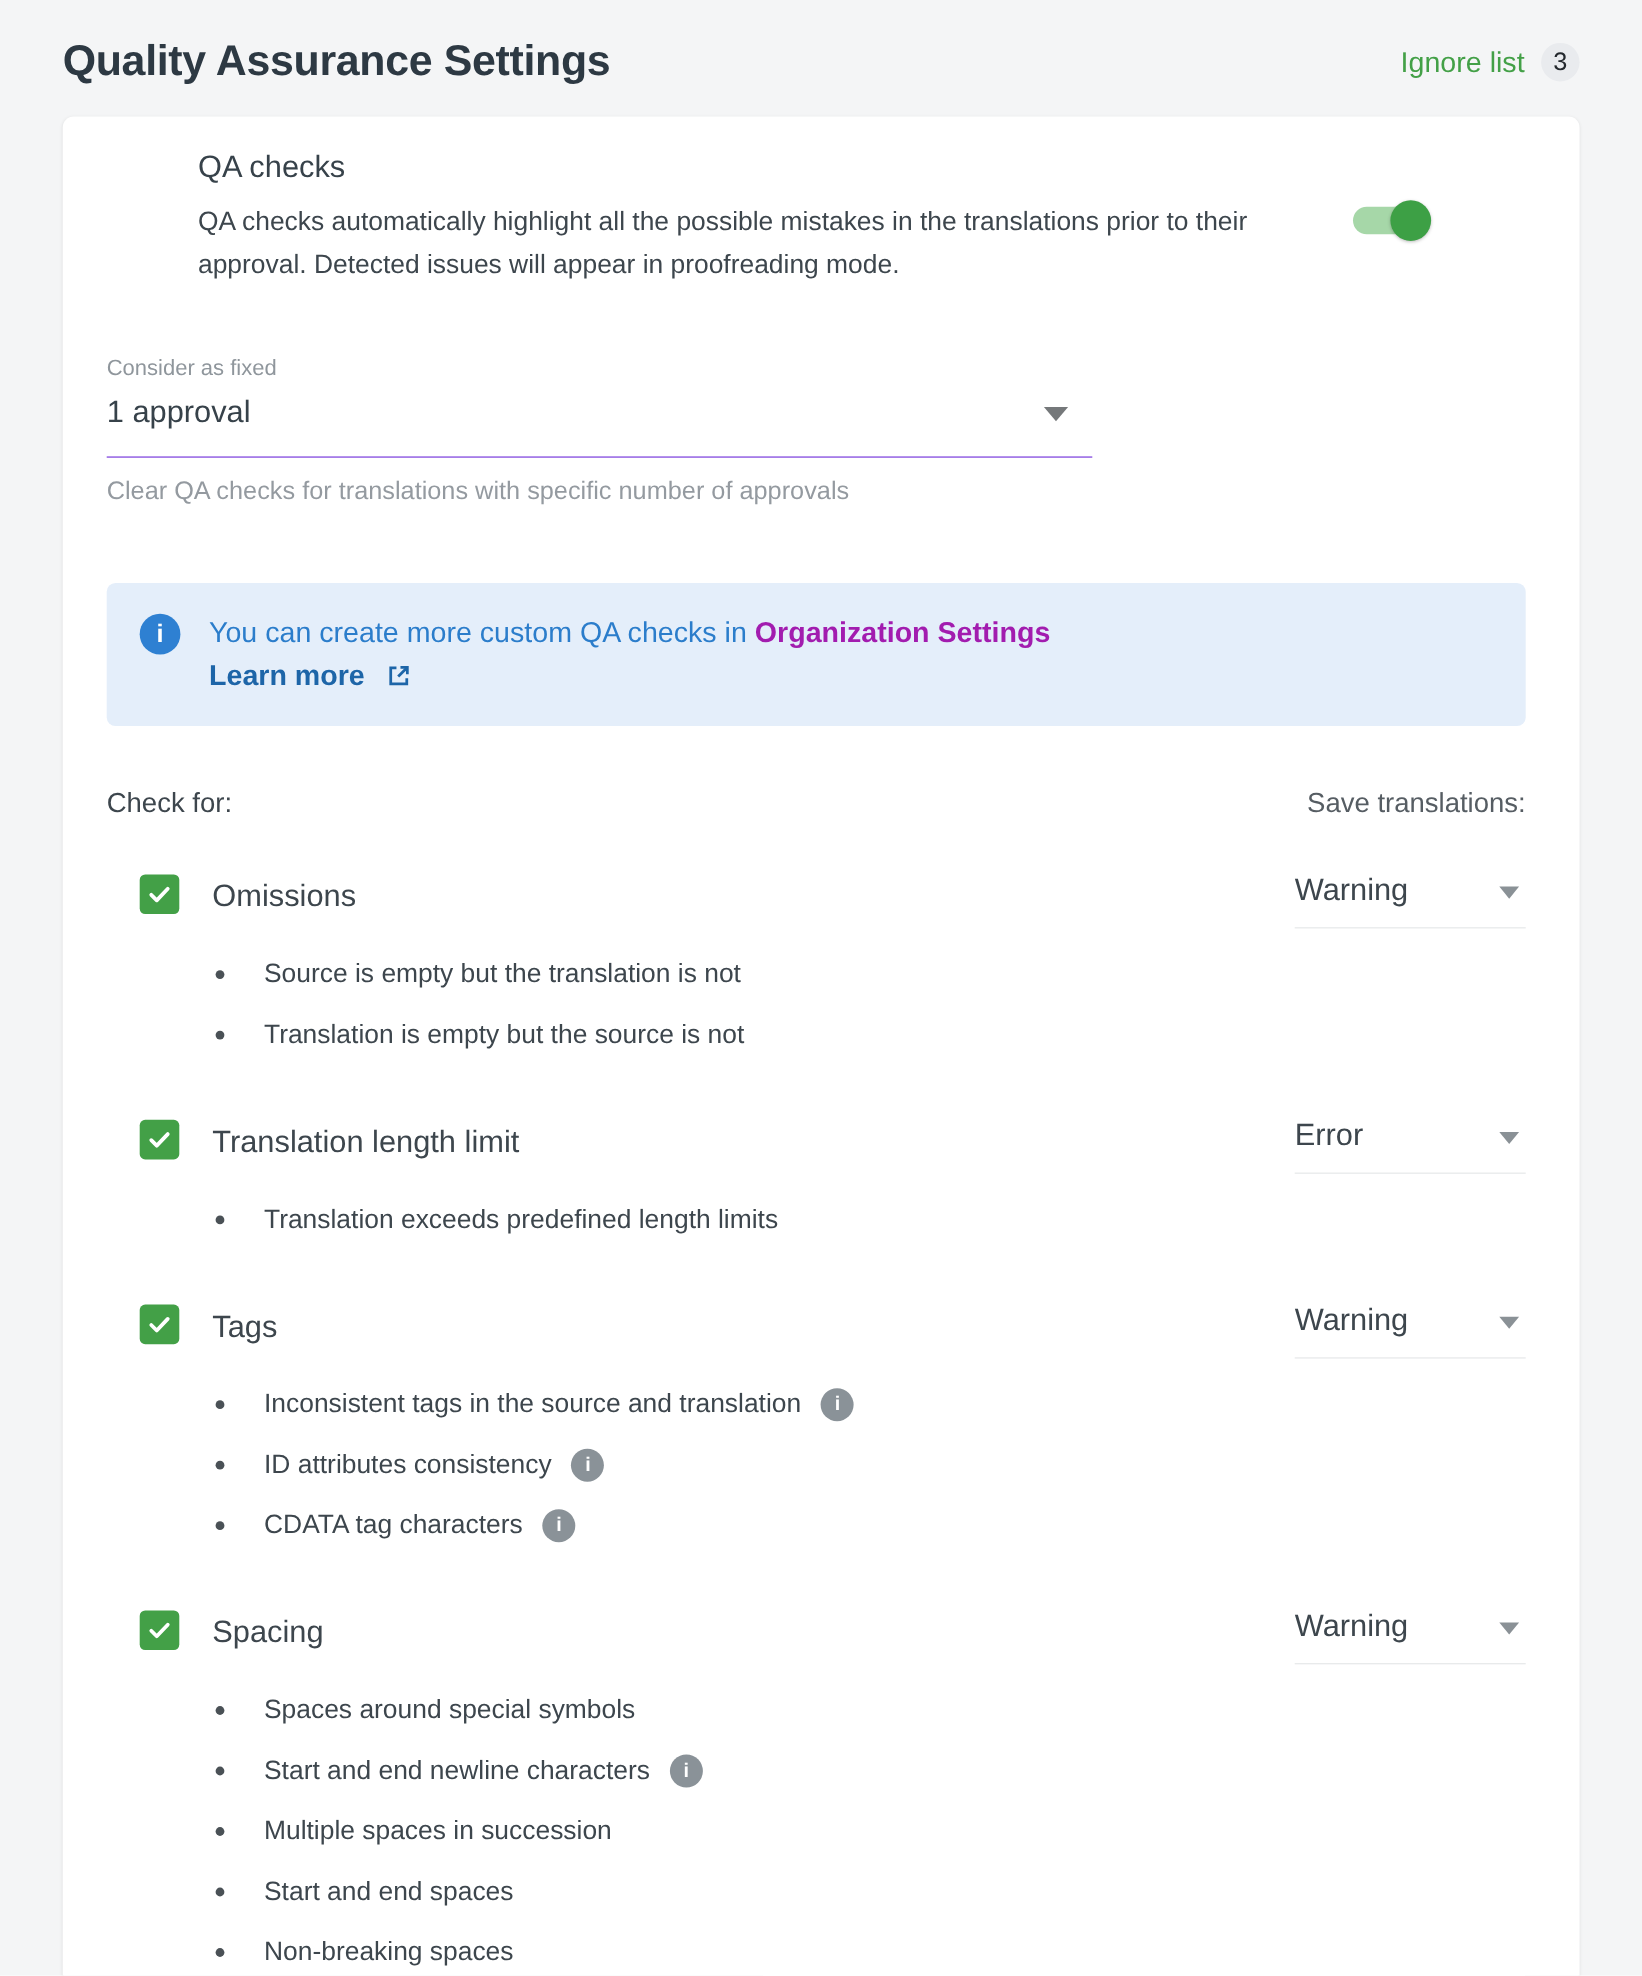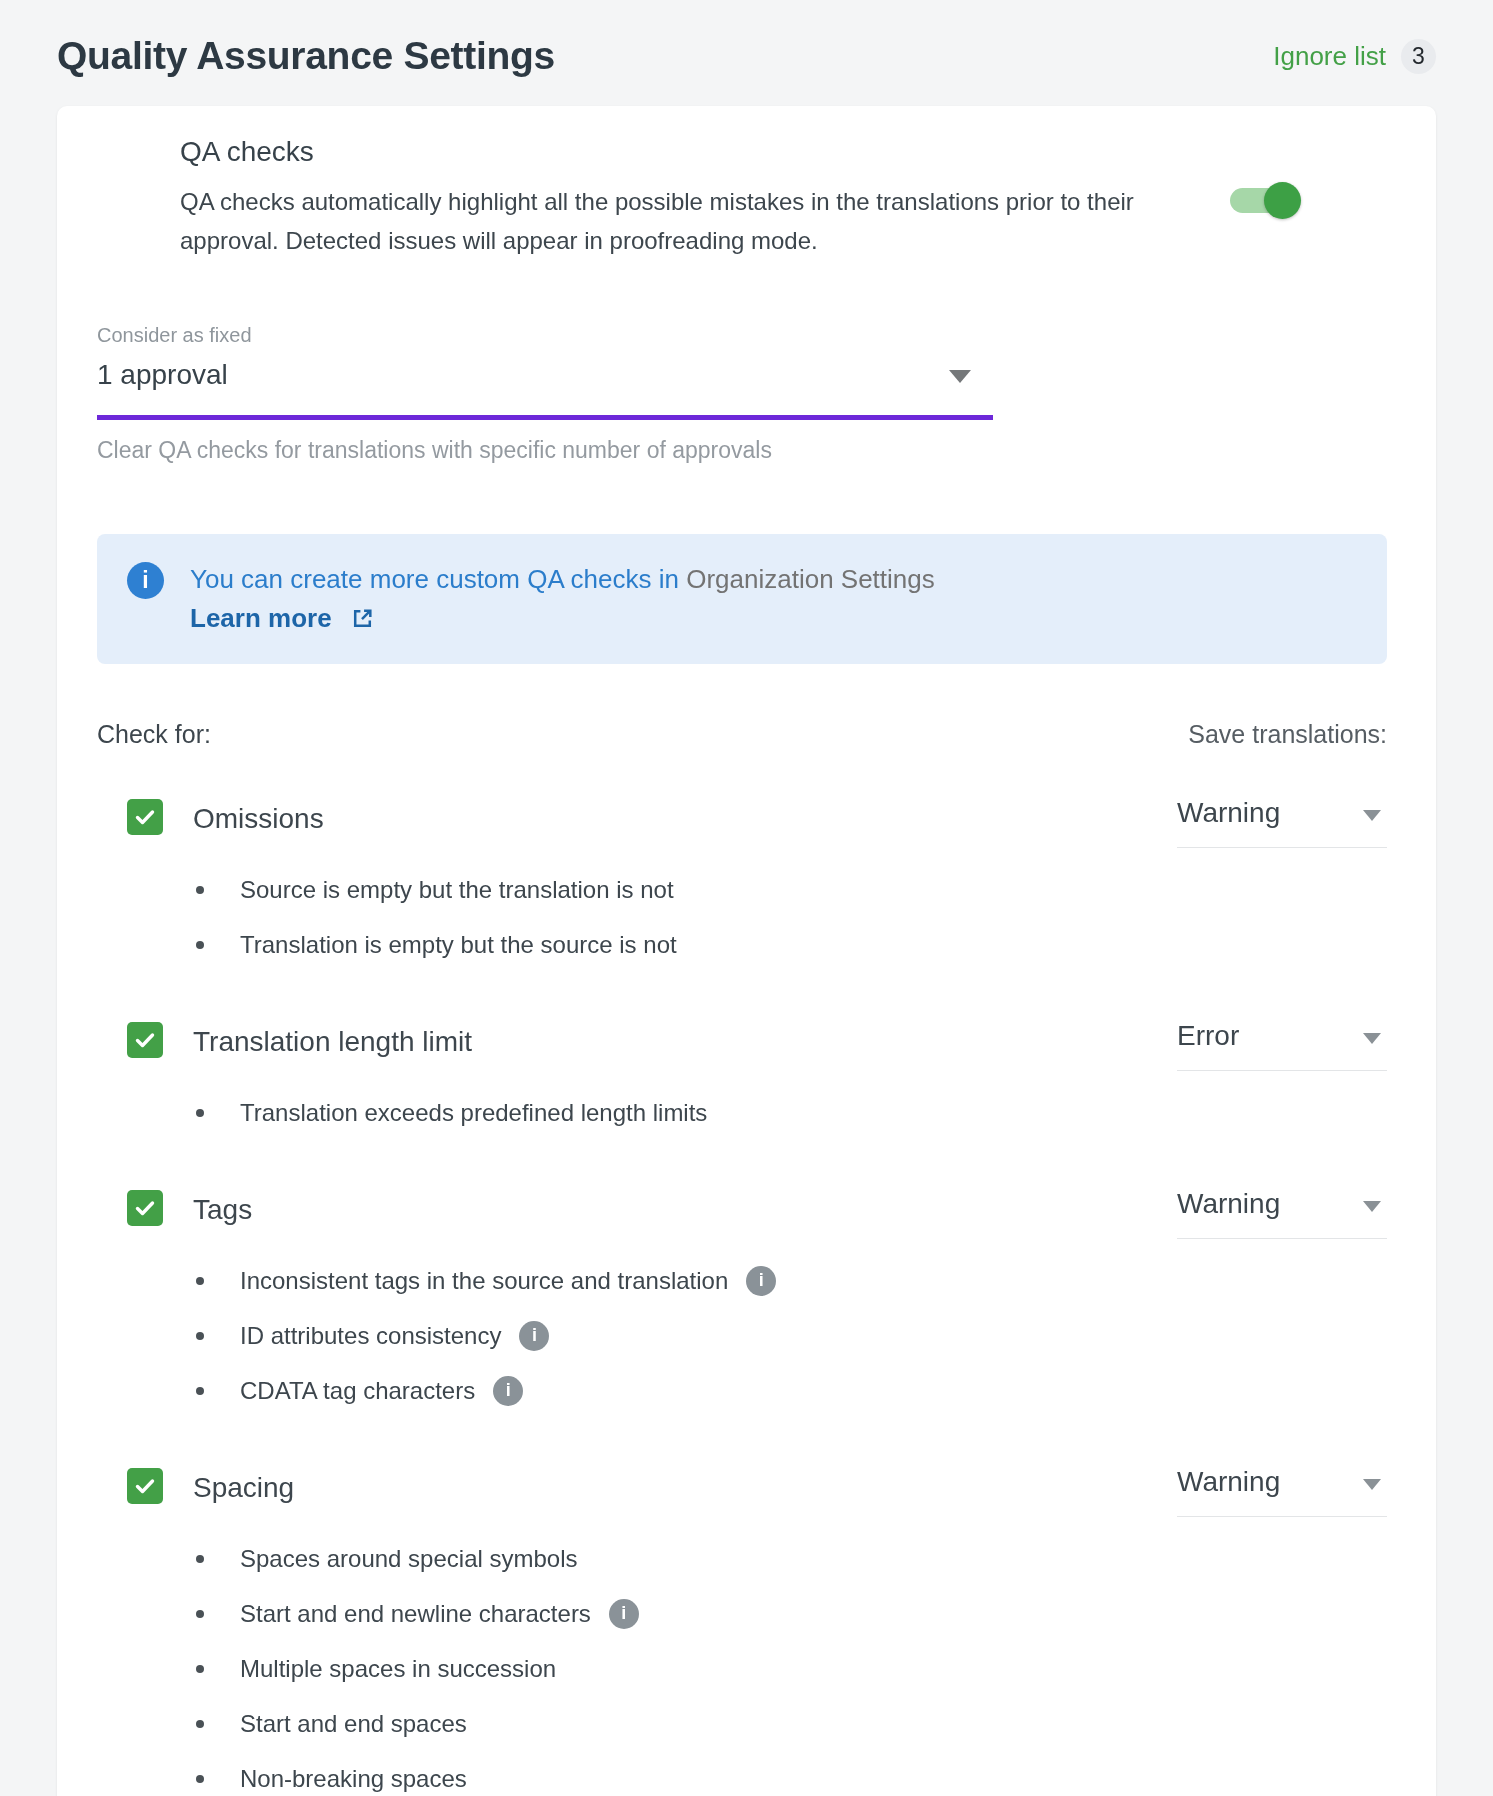--- a/index.html
+++ b/index.html
@@ -34,35 +34,35 @@
             cursor:pointer; flex-shrink:0; }
   .toggle-track { position:absolute; left:0; top:6px; width:64px; height:25px;
                   border-radius:13px; background:#a6d7a8; }
   .toggle-knob { position:absolute; right:-7px; top:0; width:37px; height:37px; border-radius:50%;
                  background:#3da045; box-shadow:0 1px 3px rgba(0,0,0,0.25); }
 
   
   .consider { margin-top:64px; width:896px; }
   .consider-label { font-size:20px; color:#8f969c; }
   .select-line { position:relative; margin-top:12px; padding-bottom:24px;
-                 border-bottom:5px solid #6d28d9; cursor:pointer; }
+                 border-bottom:1px solid #6d28d9; cursor:pointer; }
   .select-value { font-size:28px; color:#37424a; }
   .caret-lg { position:absolute; right:22px; top:11px; width:0; height:0;
               border-left:11px solid transparent; border-right:11px solid transparent;
               border-top:13px solid #75787a; }
   .helper { margin-top:17px; font-size:23px; color:#949aa0; }
 
   
   .banner { margin-top:70px; background:#e4eefa; border-radius:8px;
             padding:26px 30px; display:flex; align-items:flex-start; gap:26px; }
   .info-badge { width:37px; height:37px; border-radius:50%; background:#2e80d2; color:#fff;
                 display:flex; align-items:center; justify-content:center;
                 font-size:23px; font-weight:700; margin-top:2px; flex-shrink:0; }
   .banner-body { font-size:26px; line-height:39px; color:#2b7dcb; }
-  .banner-bold { color:#737373; font-weight:400; }
+  .banner-bold { color:#a21caf; font-weight:700; }
   .learn-more { color:#1d65a8; font-weight:700; display:inline-flex; align-items:center;
                 gap:18px; cursor:pointer; }
   .ext-icon svg { display:block; }
 
   
   .table-headers { display:flex; justify-content:space-between; margin-top:56px; }
   .th-left { font-size:25px; color:#3d464d; }
   .th-right { font-size:25px; color:#565d63; }
 
   

